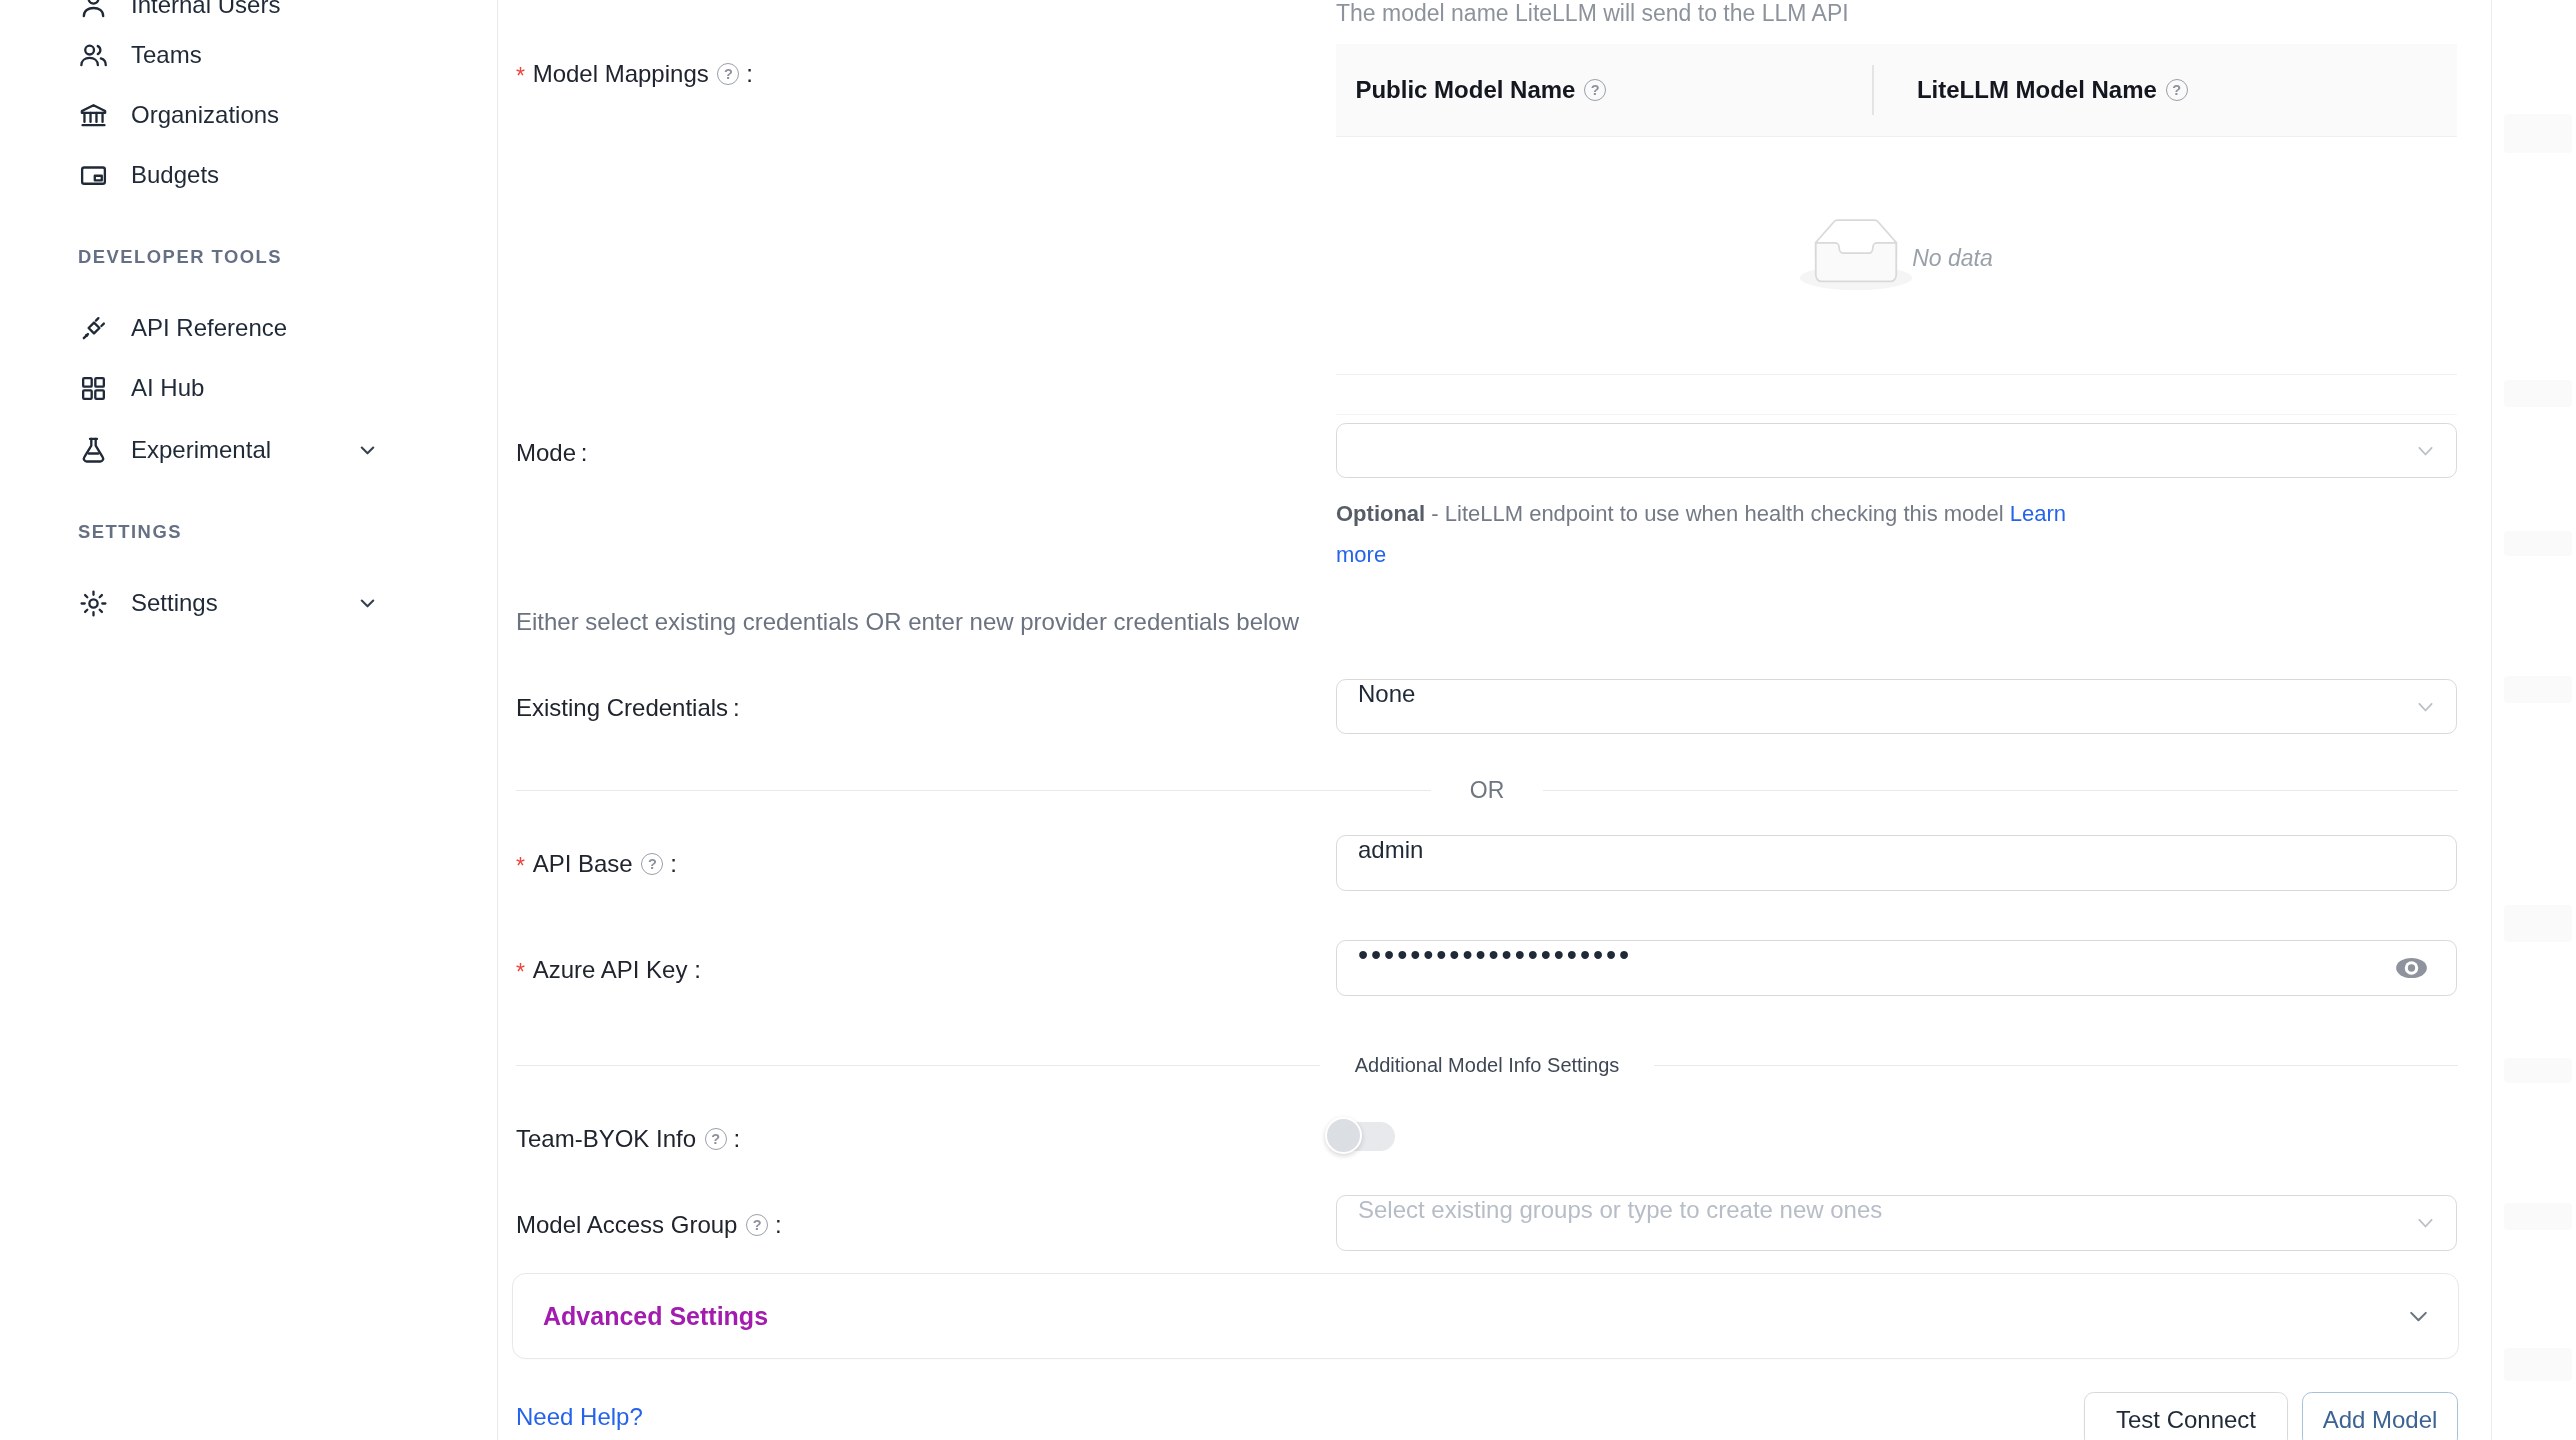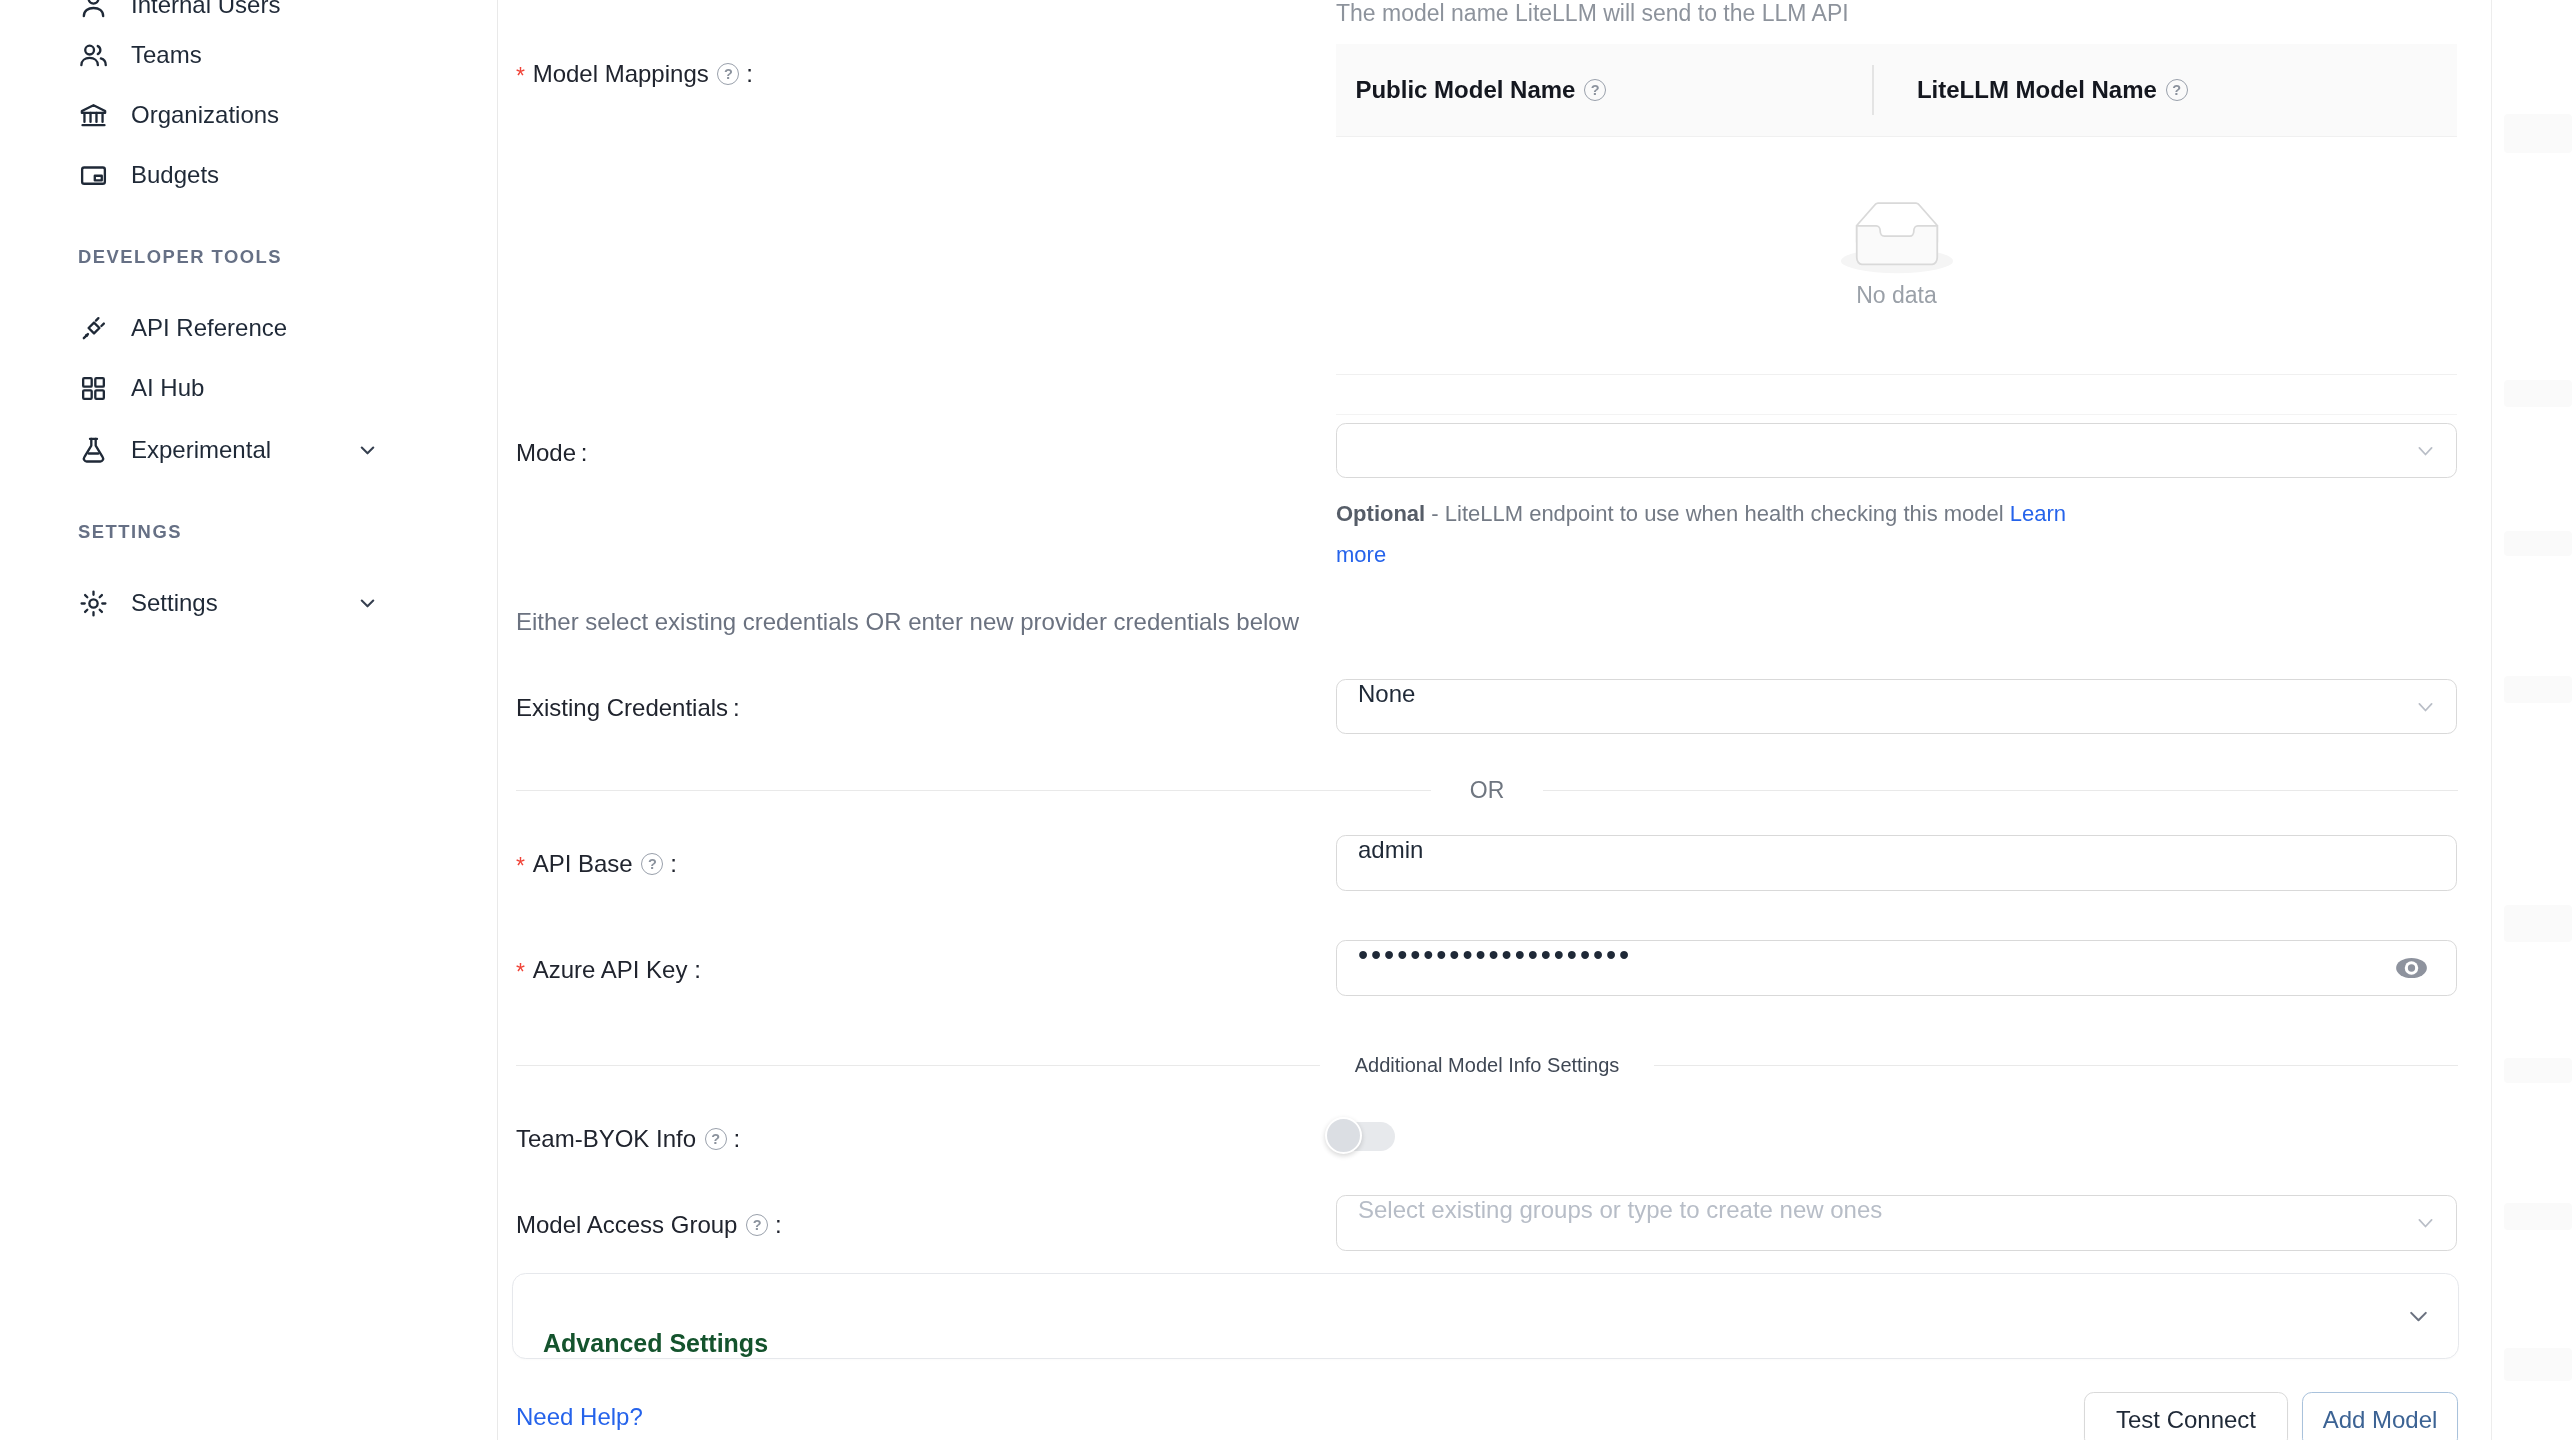--- a/index.html
+++ b/index.html
@@ -26,34 +26,34 @@
   .placeholder { color:#b7bdc7; }
   .divider-row { position:absolute; left:516px; width:1942px; height:39px; display:flex; align-items:center; color:#6f7680; font-size:23px; }
   .divider-row .line { flex:1; height:1px; background:#e9e9e9; }
   .divider-row .dtext { margin:0 39px; white-space:nowrap; }
   
   .mm-table { position:absolute; left:1336px; top:44px; width:1121px; }
   .mm-head { height:93px; background:#fafafa; border-bottom:1px solid #f0f0f0; display:flex; align-items:center; }
   .mm-col1 { flex:0 0 536px; display:flex; align-items:center; padding-left:19.4px; font-weight:700; font-size:24px; color:#14171f; }
   .mm-vline { width:1.9px; height:50px; background:#e4e4e4; }
   .mm-col2 { flex:1; display:flex; align-items:center; padding-left:43px; font-weight:700; font-size:24px; color:#14171f; }
-  .mm-body { height:238px; border-bottom:1px solid #f0f0f0; display:flex; flex-direction:column; align-items:center; justify-content:center; }
+  .mm-body { height:238px; border-bottom:1px solid #f0f0f0; display:flex; flex-direction:row; align-items:center; justify-content:center;font-style:italic; }
   .empty-text { margin-top:5.8px; color:#9aa0a8; font-size:23px; }
   .mm-footline { position:absolute; left:1336px; top:414px; width:1121px; border-top:1px solid #f3f3f3; }
   
   .top-hint { position:absolute; left:1336px; top:0px; color:#8d939c; font-size:23px; }
   .mode-help { position:absolute; left:1336px; top:493px; width:780px; font-size:22px; line-height:41px; color:#737a85; }
   .mode-help b { color:#565d68; }
   .link { color:#2563eb; cursor:pointer; }
   .cred-hint { position:absolute; left:516px; top:608px; color:#6b7280; font-size:24px; }
   
   .toggle { position:absolute; left:1329px; top:1122px; width:66px; height:29px; background:#e7e9ec; border-radius:14.5px; cursor:pointer; }
   .knob { position:absolute; left:-3.9px; top:-4.8px; width:37px; height:37px; border-radius:50%; background:#dbdee3; border:2.9px solid #fff; box-shadow:0 1.9px 5.8px rgba(0,0,0,.16); }
   
-  .adv-card { position:absolute; left:512px; top:1273px; width:1947px; height:86px; border:1px solid #e6e8ec; border-radius:13.6px; background:#fff; display:flex; align-items:flex-end; padding-left:30px; font-size:25px; font-weight:700; color:#14532d; box-shadow:0 1px 1.9px rgba(0,0,0,.02); cursor:pointer; }
+  .adv-card { position:absolute; left:512px; top:1273px; width:1947px; height:86px; border:1px solid #e6e8ec; border-radius:13.6px; background:#fff; display:flex; align-items:center; padding-left:30px; font-size:25px; font-weight:700; color:#a21caf; box-shadow:0 1px 1.9px rgba(0,0,0,.02); cursor:pointer; }
   .adv-chev { position:absolute; right:27px; top:50%; transform:translateY(-50%); display:flex; }
   
   .need-help { position:absolute; left:516px; top:1403px; font-size:24px; color:#2563eb; cursor:pointer; }
   .btn { position:absolute; top:1392px; height:56px; border-radius:9.7px; background:#fff; display:flex; align-items:center; justify-content:center; font-size:24px; cursor:pointer; box-shadow:0 1px 1.9px rgba(0,0,0,.03); }
   .btn-test { left:2084px; width:204px; border:1px solid #d9d9d9; color:#1f2937; }
   .btn-add { left:2302px; width:156px; border:1px solid #a9c2dc; color:#3c6394; }
   
   .right-line { position:absolute; left:2491px; top:0; width:1px; height:100%; background:#ededed; }
   .artifact { position:absolute; left:2504px; width:68px; background:#fafafa; border-radius:3.9px; }
   

